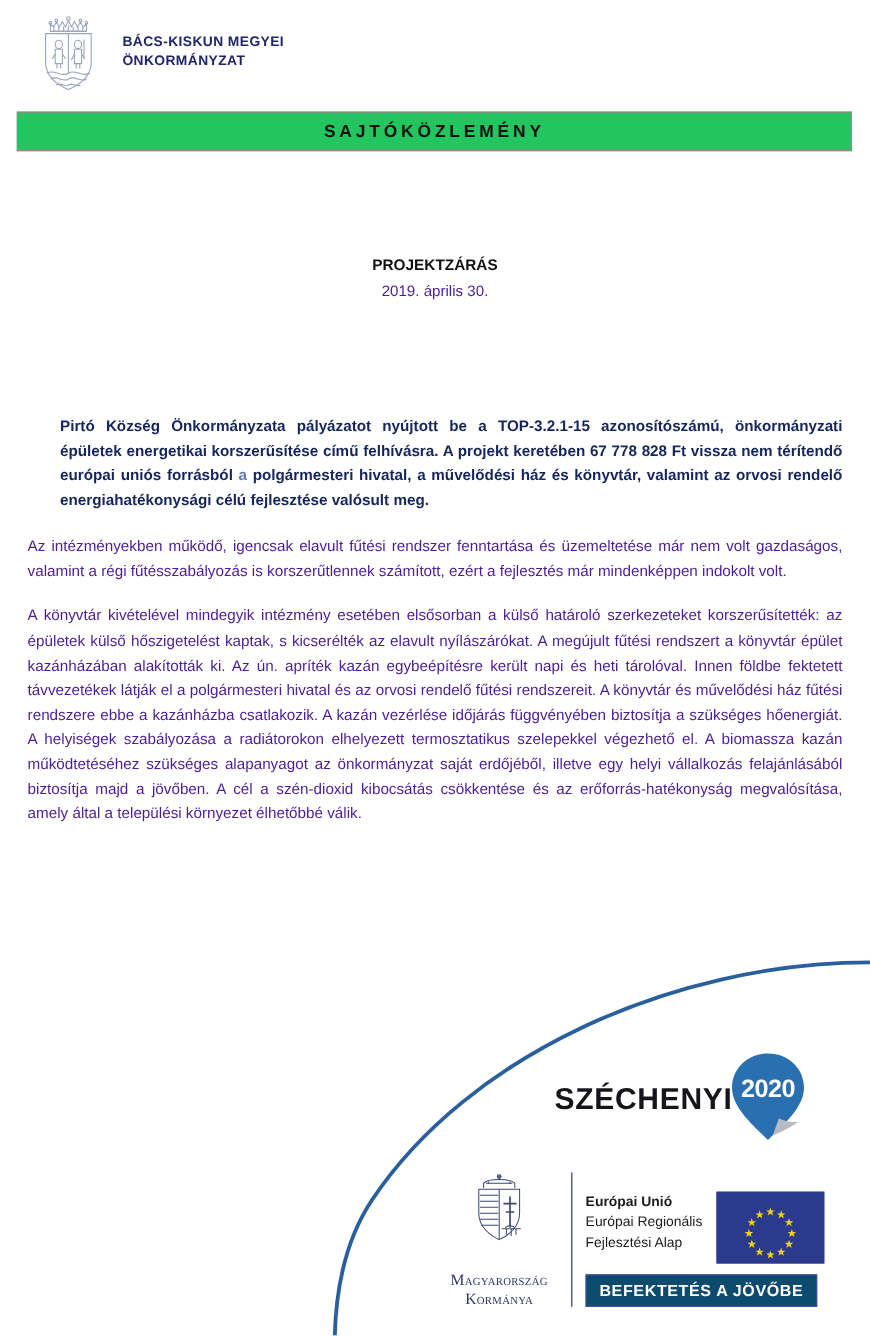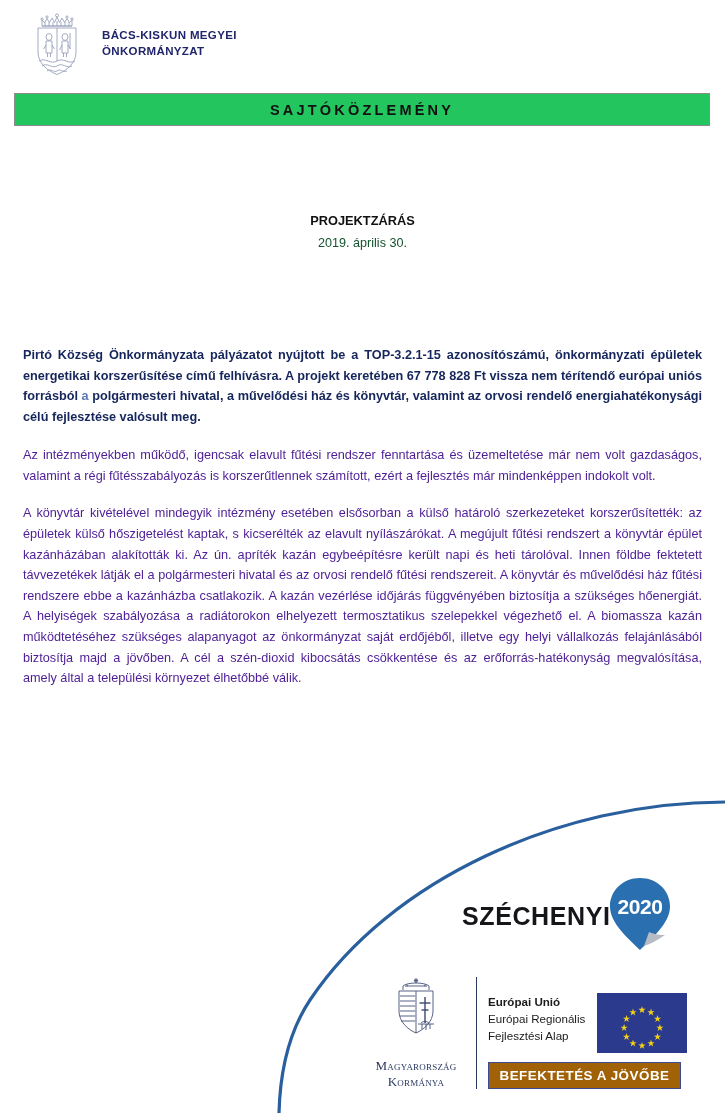--- a/index.html
+++ b/index.html
@@ -84,40 +84,41 @@
   .project-head .line3 {
     margin-top: 13px;
     font-size: 12.8px;
     font-weight: bold;
     color: #111;
   }
   .project-head .line4 {
     margin-top: 8px;
     font-size: 12.6px;
     font-weight: normal;
-    color: #14532d;
+    color: #4c1d95;
   }
 
   
   .body-area {
     position: absolute;
     left: 23px; top: 345px;
     width: 679px;
   }
   p.para {
     margin: 0 0 15px 0;
     text-align: justify;
     font-size: 12.7px;
     line-height: 1.62;
     color: #4c1d95;
   }
   p.para.lead {
     font-weight: bold;
     color: #16265c;
     margin-bottom: 18px;
+    margin-left: 27px;
   }
   p.para.lead .soft { color: #5d78b5; font-weight: bold; }
   p.para.flow { margin-bottom: 17px; }
 
   
   .arc-layer {
     position: absolute;
     left: 0; top: 0;
     width: 725px; height: 1113px;
     pointer-events: none;
@@ -180,21 +181,21 @@
     margin-left: 12px;
     width: 90px; height: 60px;
     background: #2b3a8c;
     position: relative;
   }
   .invest-banner {
     margin-top: 9px;
     margin-left: 0px;
     width: 193px;
     height: 27px;
-    background: #a16207;
+    background: #0c4a6e;
     border: 1px solid #3d4a96;
     box-sizing: border-box;
     display: flex;
     align-items: center;
     justify-content: center;
   }
   .invest-banner .txt {
     color: #ffffff;
     font-size: 13.4px;
     font-weight: bold;

